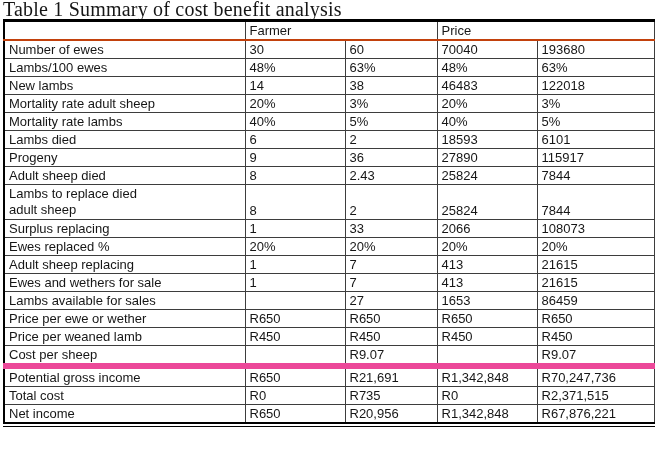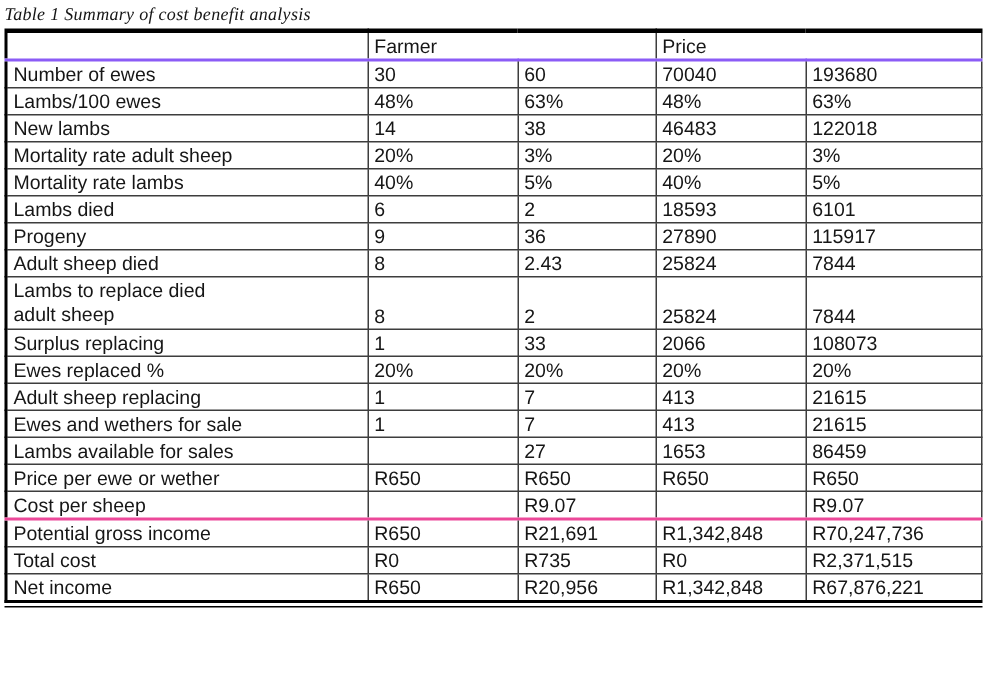--- a/index.html
+++ b/index.html
@@ -9,22 +9,21 @@
   }
   body {
     width: 660px;
     height: 463px;
     font-family: "Liberation Sans", sans-serif;
     color: #161616;
     overflow: hidden;
   }
   .caption {
     font-family: "Liberation Serif", serif;
-    font-style: italic;
-    font-size: 12px;
+    font-size: 20px;
     line-height: 16px;
     margin: 1px 0 2px 3px;
     letter-spacing: 0.2px;
   }
   .table-wrap {
     display: inline-block;
     margin-left: 3px;
     border-bottom: 1px solid #000;
     padding-bottom: 2px;
   }
@@ -47,29 +46,29 @@
     border: 1px solid #3d3d3d;
     padding: 1px 4px;
     line-height: 15px;
     text-align: left;
     font-weight: normal;
     white-space: nowrap;
     overflow: hidden;
     vertical-align: middle;
   }
   thead tr.group-row th {
-    border-bottom: 2px solid #8b5cf6;
+    border-bottom: 2px solid #c2410c;
     height: 15px;
   }
   thead tr.sub-row th {
     border-bottom: 2px solid #000;
     height: 16px;
   }
   tbody td { height: 15px; }
-  tr.section-start td { border-top: 2px solid #ec4899; }
+  tr.section-start td { border-top: 6px solid #ec4899; }
   tr.two-line td {
     vertical-align: bottom;
     height: 32px;
     margin-top: 36px;
   }
   tr.two-line td:first-child {
     white-space: normal;
     padding-right: 80px;
     line-height: 16px;
   }
@@ -197,20 +196,27 @@
           <td>86459</td>
         </tr>
         <tr>
           <td>Price per ewe or wether</td>
           <td>R650</td>
           <td>R650</td>
           <td>R650</td>
           <td>R650</td>
         </tr>
         <tr>
+          <td>Price per weaned lamb</td>
+          <td>R450</td>
+          <td>R450</td>
+          <td>R450</td>
+          <td>R450</td>
+        </tr>
+        <tr>
           <td>Cost per sheep</td>
           <td></td>
           <td>R9.07</td>
           <td></td>
           <td>R9.07</td>
         </tr>
         <tr class="section-start">
           <td>Potential gross income</td>
           <td>R650</td>
           <td>R21,691</td>

